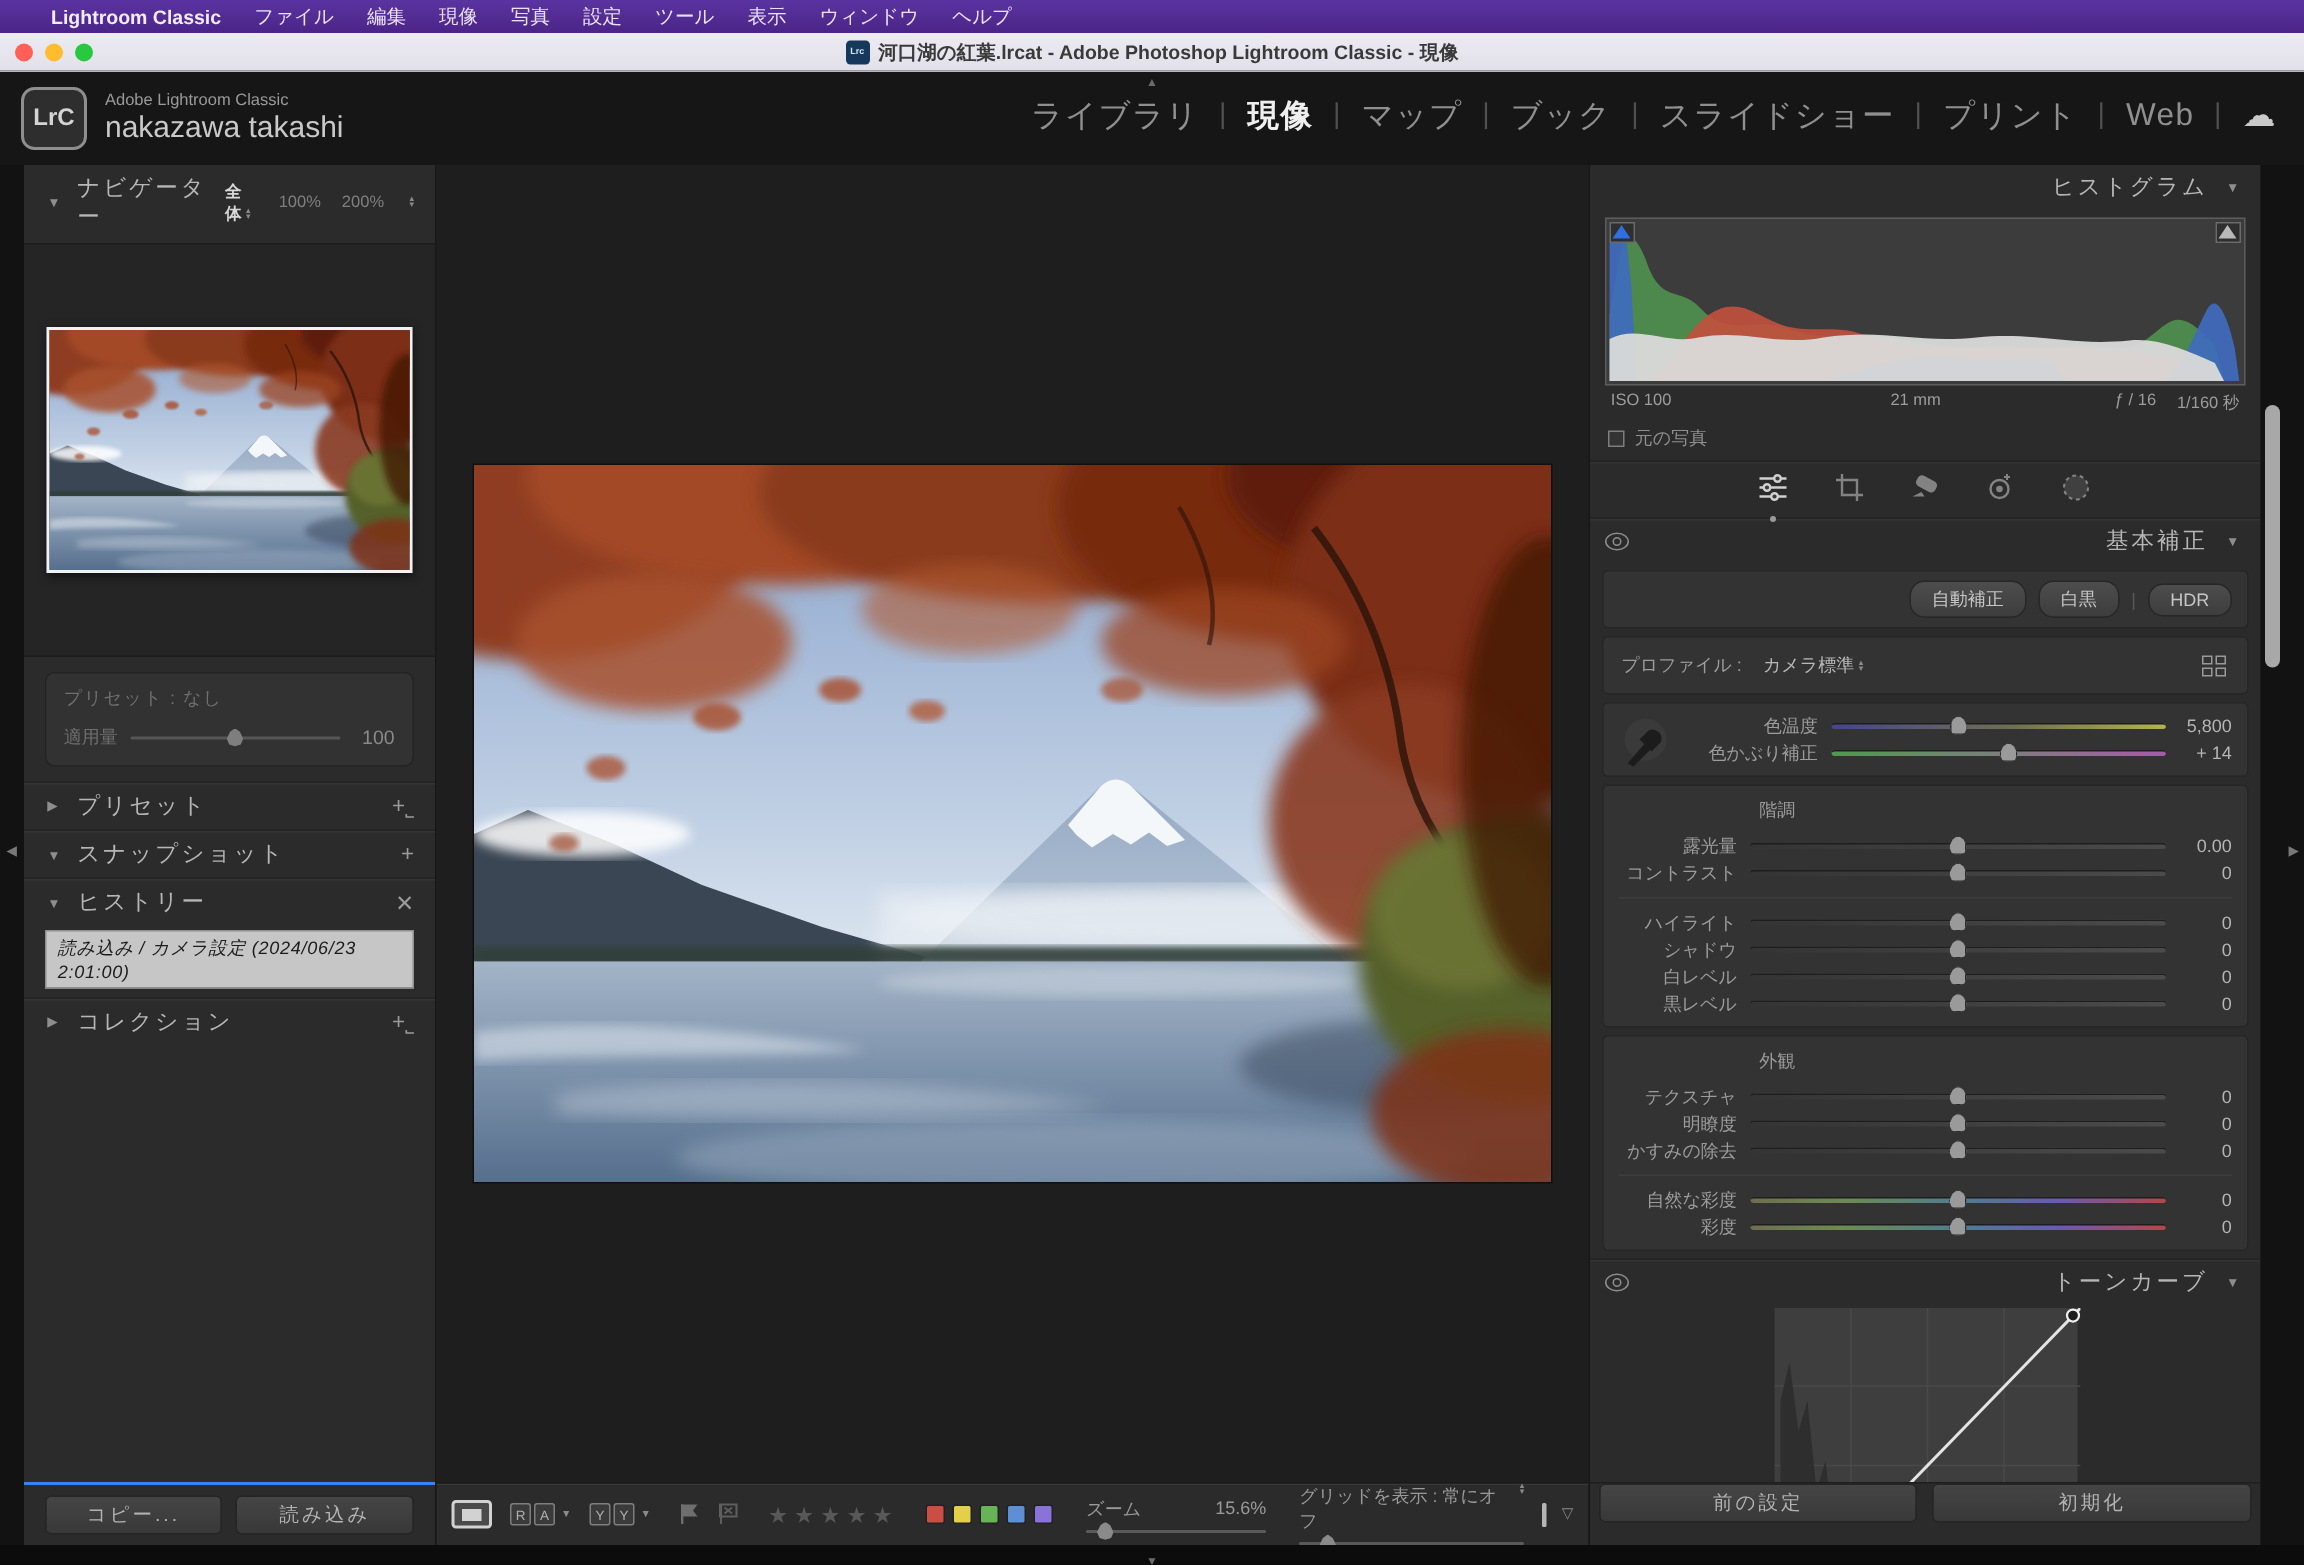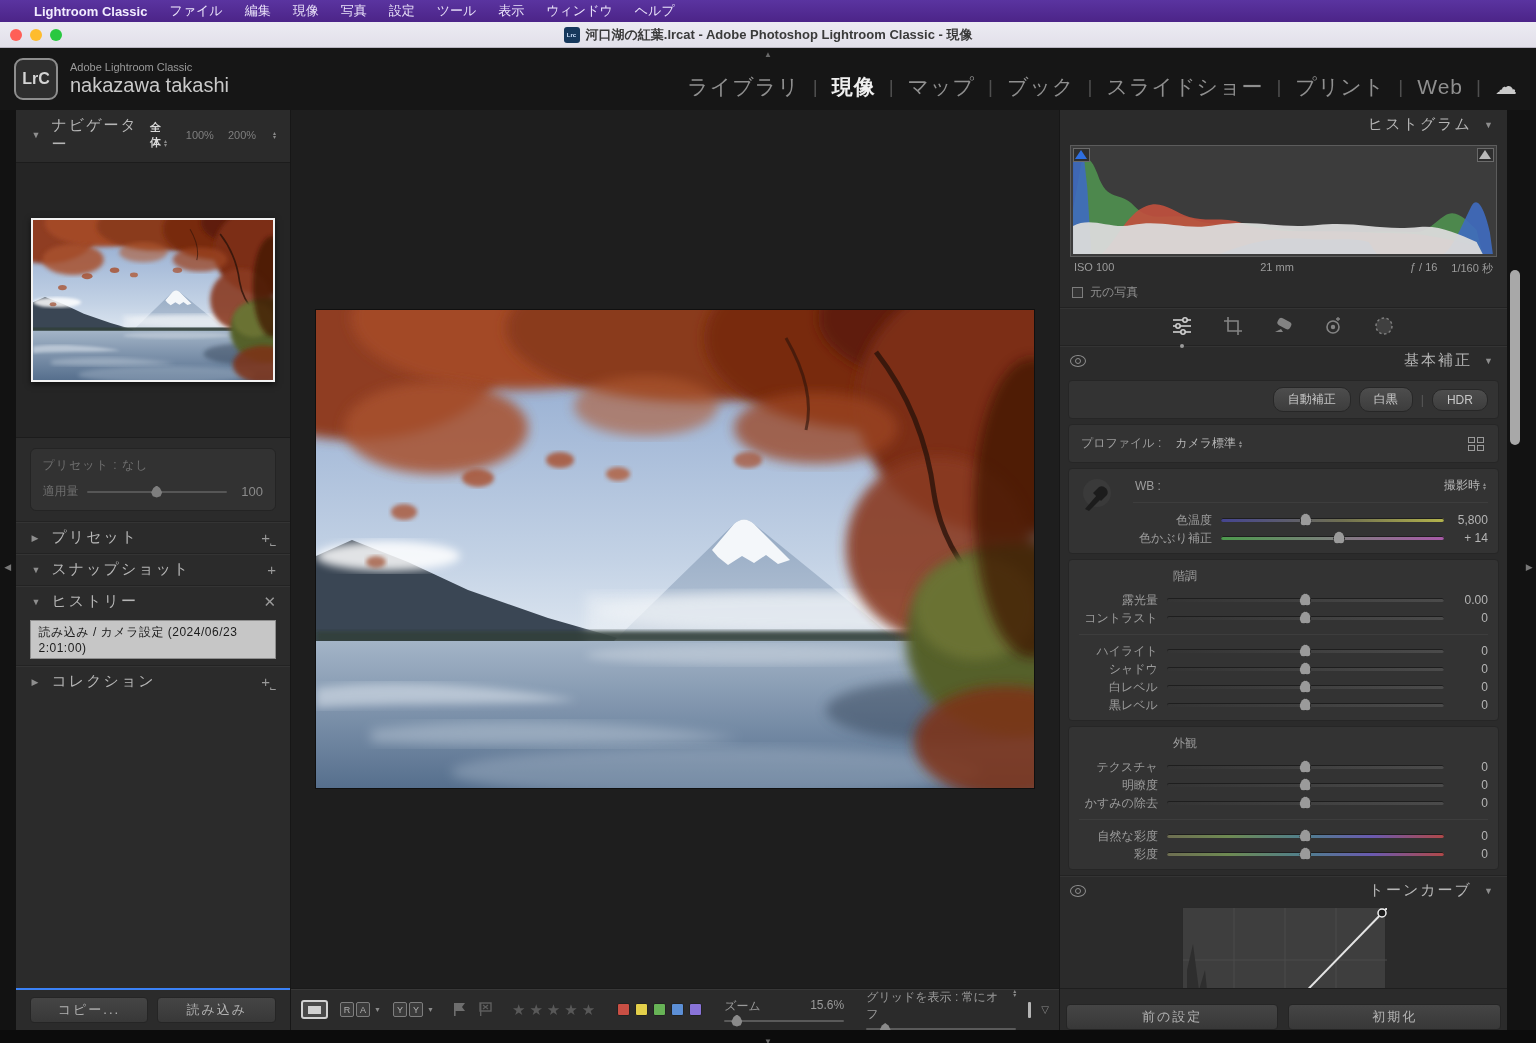--- a/index.html
+++ b/index.html
@@ -29,21 +29,21 @@
   
   .header { position:absolute; top:48px; left:0; width:1536px; height:62px; background:#161616; }
   .header .top-collapse { position:absolute; top:2px; left:50%; transform:translateX(-50%);
     color:#6a6a6a; font-size:8px; }
   .identity { position:absolute; left:14px; top:10px; display:flex; align-items:center; gap:12px; }
   .lrc-badge { width:44px; height:42px; border:2px solid #8e8e8e; border-radius:9px;
     background:#2e2e2e; color:#d4d4d4; display:flex; align-items:center; justify-content:center;
     font-size:16px; font-weight:bold; }
   .identity .app-small { font-size:11px; color:#9a9a9a; }
   .identity .user { font-size:20px; color:#cscsc; color:#c9c9c9; margin-top:1px; }
-  .modules { position:absolute; right:18px; top:25px; display:flex; align-items:center; gap:13px;
+  .modules { position:absolute; right:18px; top:15px; display:flex; align-items:center; gap:13px;
     font-size:21px; color:#8f8f8f; letter-spacing:1px; }
   .modules .sep { color:#4f4f4f; font-size:19px; }
   .modules .mod.active { color:#efefef; font-weight:bold; }
   .modules .cloud { font-size:22px; color:#c9c9c9; }
 
   
   .body-row { position:absolute; top:110px; left:0; width:1536px; height:920px; display:flex; }
   .rail { background:#121212; position:relative; }
   .rail-left { width:16px; }
   .rail-right { width:14px; }
@@ -68,21 +68,21 @@
   .nav-thumb svg { display:block; }
   .preset-box { margin:2px 14px 10px; border:1px solid #242424; background:#323232; border-radius:6px; padding:8px 12px 10px; }
   .preset-box .pp-title { color:#6f6f6f; font-size:12px; letter-spacing:1px; }
   .pp-amount { display:flex; align-items:center; margin-top:9px; gap:8px; }
   .pp-amount .lbl { color:#6f6f6f; font-size:12px; }
   .pp-track { flex:1; height:2px; background:#565656; position:relative; border-radius:1px; }
   .pp-thumb { position:absolute; left:46%; top:-5px; width:11px; height:12px; background:#7e7e7e;
     clip-path:polygon(50% 0%,80% 20%,100% 58%,85% 90%,50% 100%,15% 90%,0% 58%,20% 20%); }
   .pp-val { color:#8a8a8a; font-size:13px; width:28px; text-align:right; }
   .history-item { margin:3px 14px 6px; background:#c6c6c6; border:1px solid #8e8e8e; color:#1c1c1c;
-    font-size:12px; padding:3px 8px; letter-spacing:.5px; }
+    font-size:12px; padding:3px 8px; letter-spacing:.5px;font-style:italic; }
   .left-btns { height:42px; border-top:2px solid #3b82f6; display:flex; align-items:center; gap:9px; padding:0 14px; }
   .lr-btn { background:linear-gradient(#454545,#383838); border:1px solid #252525; border-radius:4px;
     color:#b3b3b3; font-size:13px; height:26px; display:flex; align-items:center; justify-content:center; letter-spacing:2px; }
   .left-btns .lr-btn { flex:1; }
 
   
   .center-col { flex:1; display:flex; flex-direction:column; background:#1e1e1e; }
   .photo-wrap { flex:1; display:flex; align-items:center; justify-content:center; }
   .photo { width:718px; height:478px; box-shadow:0 0 0 1px #101010; }
   .photo svg { display:block; }
@@ -176,21 +176,21 @@
   .adjust-row { display:flex; align-items:center; gap:9px; padding:8px 10px 4px; }
   .target-ic { width:16px; height:16px; border:1.5px solid #8d8d8d; border-radius:50%; position:relative; margin-right:28px; }
   .target-ic::after { content:""; position:absolute; left:4.5px; top:4.5px; width:4px; height:4px; background:#8d8d8d; border-radius:50%; }
   .adjust-lbl { font-size:12px; color:#9c9c9c; margin-right:4px; }
   .c-dot { width:15px; height:15px; border-radius:50%; }
   .c-dot.point { background:#e8e8e8; border:1.5px solid #777; box-shadow:inset 0 0 0 3px #e8e8e8, inset 0 0 0 4px #888; }
   .c-dot.red { border:2.5px solid #c84a3c; } .c-dot.green { border:2.5px solid #4fa04f; } .c-dot.blue { border:2.5px solid #4a78d0; }
   .curve-clip { height:137px; overflow:hidden; margin:2px 0 0 122px; width:206px; }
   .curve-box { width:204px; height:210px; background:#3e3e3e; border:1px solid #2a2a2a; position:relative; }
 
-  .right-btns { height:42px; border-top:1px solid #1e1e1e; display:flex; align-items:flex-end; gap:10px; padding:0 6px; }
+  .right-btns { height:42px; border-top:1px solid #1e1e1e; display:flex; align-items:flex-start; gap:10px; padding:0 6px; }
   .right-btns .lr-btn { flex:1; }
 </style>
 </head>
 <body>
 
 <div id="app">
 
   <svg width="0" height="0" style="position:absolute">
     <defs>
       <linearGradient id="gSky" x1="0" y1="0" x2="0" y2="1">
@@ -559,28 +559,20 @@
         </div>
 
         <div class="group wb-group">
           <span class="dropper">
             <svg width="40" height="40" viewBox="0 0 40 40">
                 <circle cx="20" cy="18" r="14" fill="#3a3a3a"></circle>
                 <path d="M8,34 L20,20 l4,4 L12,36 z" fill="#1c1c1c"></path>
                 <path d="M22,12 a6,6 0 0 1 8,8 l-6,6 -8,-8 z" fill="#1c1c1c"></path>
               </svg>
           </span>
-          <div class="wb-head">
-            <span>WB :</span>
-            <span class="wbv">撮影時</span>
-            <span class="updown">
-                <span>▴</span>
-                <span>▾</span>
-              </span>
-          </div>
           <div class="srow">
             <span class="sl">色温度</span>
             <span class="track temp">
                 <span class="thumb" style="left:38%"></span>
               </span>
             <span class="sv">5,800</span>
           </div>
           <div class="srow">
             <span class="sl">色かぶり補正</span>
             <span class="track tint">

